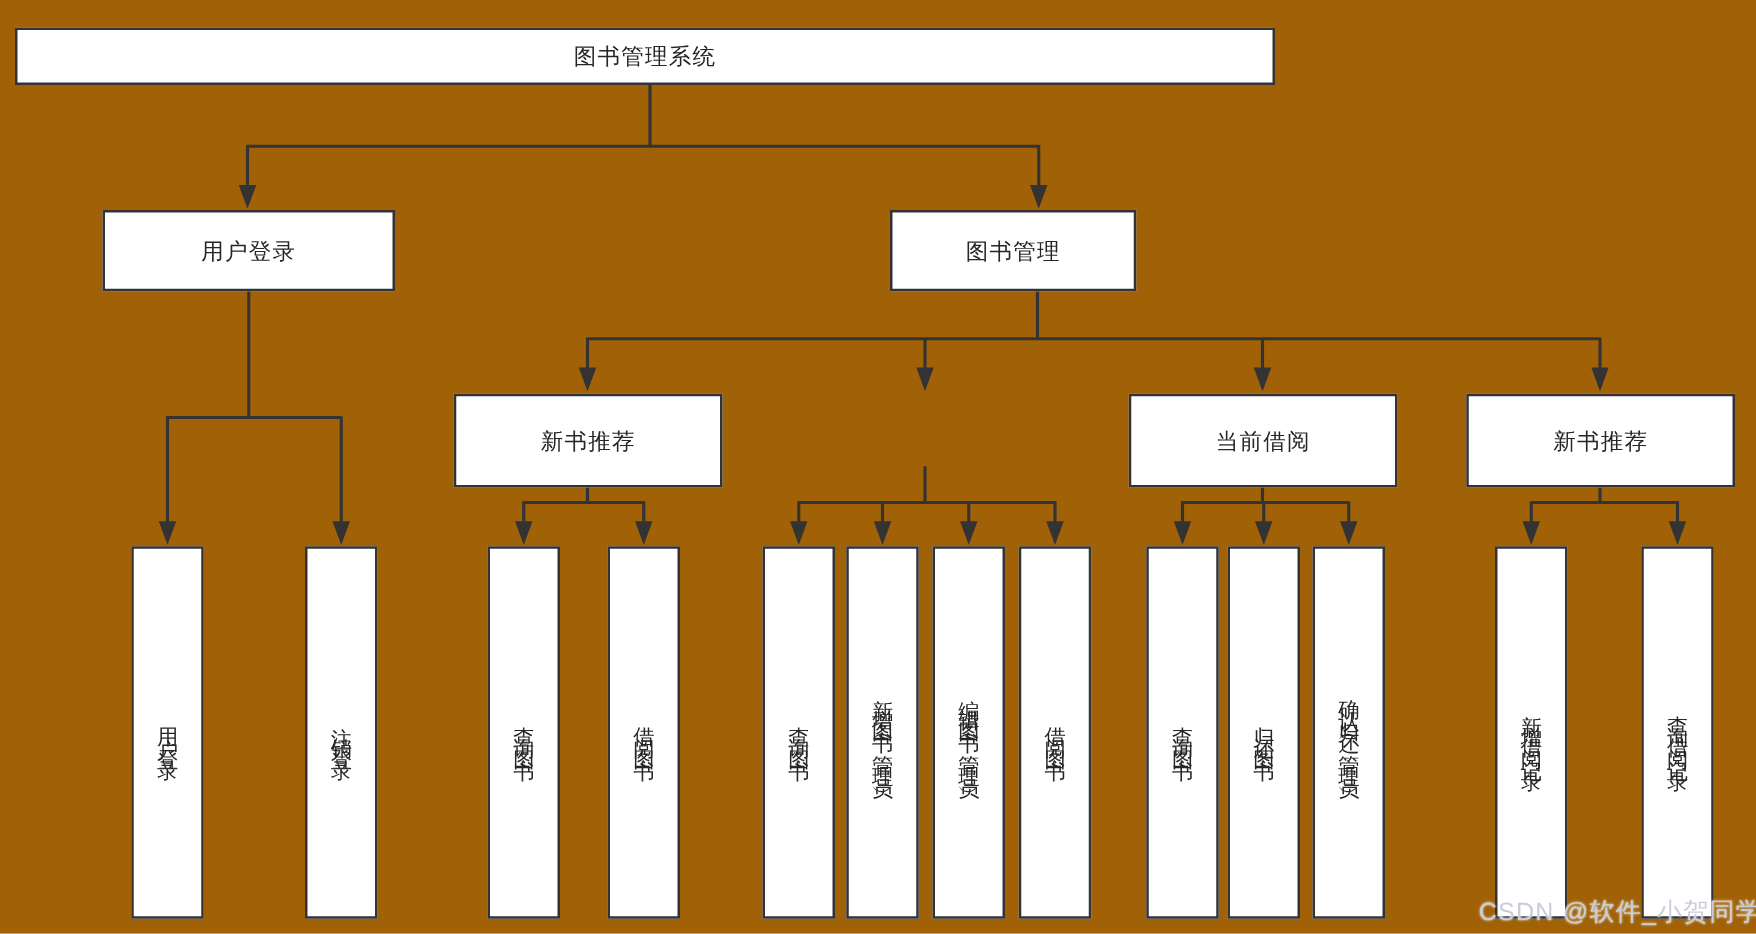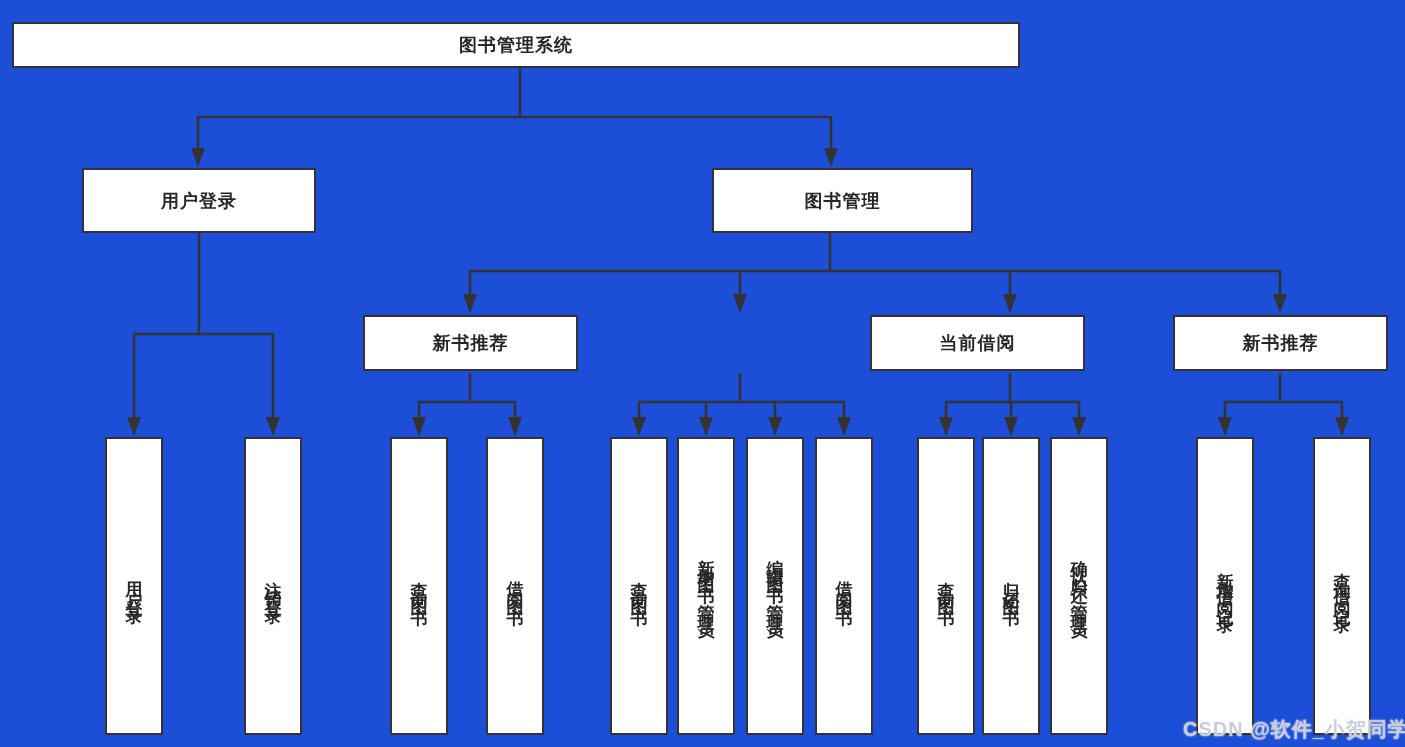--- a/index.html
+++ b/index.html
@@ -4,24 +4,23 @@
 <style>
   html, body {
     margin: 0;
     padding: 0;
     background: #ffffff;
   }
   .canvas {
     position: relative;
     width: 1405px;
     height: 747px;
-    background: #1d4ed8;
+    background: #a16207;
     font-family: "Liberation Sans", "DejaVu Sans", sans-serif;
     overflow: hidden;
-    font-weight: bold;
   }
   svg.connectors {
     position: absolute;
     left: 0;
     top: 0;
     width: 1405px;
     height: 747px;
   }
   .box {
     position: absolute;
@@ -32,25 +31,25 @@
     align-items: center;
     justify-content: center;
     color: #262626;
     font-size: 18px;
     letter-spacing: 1px;
     text-align: center;
   }
   
   .root-box   { left: 12px;  top: 22px;  width: 1008px; height: 46px; }
   .l2-login   { left: 82px;  top: 168px; width: 234px;  height: 65px; }
-  .l2-mgmt    { left: 712px; top: 168px; width: 261px;  height: 65px; }
-  .l3         { top: 315px;  height: 56px; width: 215px; }
+  .l2-mgmt    { left: 712px; top: 168px; width: 197px;  height: 65px; }
+  .l3         { top: 315px;  height: 75px; width: 215px; }
   .l3-a { left: 363px; }
   .l3-b { left: 633px; }
-  .l3-c { left: 870px; }
+  .l3-c { left: 903px; }
   .l3-d { left: 1173px; }
   .leaf {
     top: 437px;
     height: 298px;
     width: 58px;
     writing-mode: vertical-rl;
     text-orientation: mixed;
     font-size: 17px;
     letter-spacing: 9px;
     line-height: 1;

